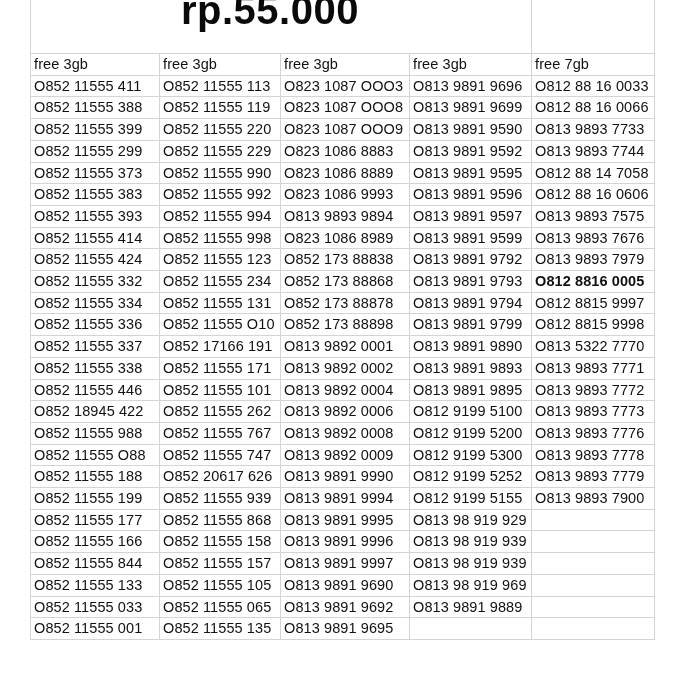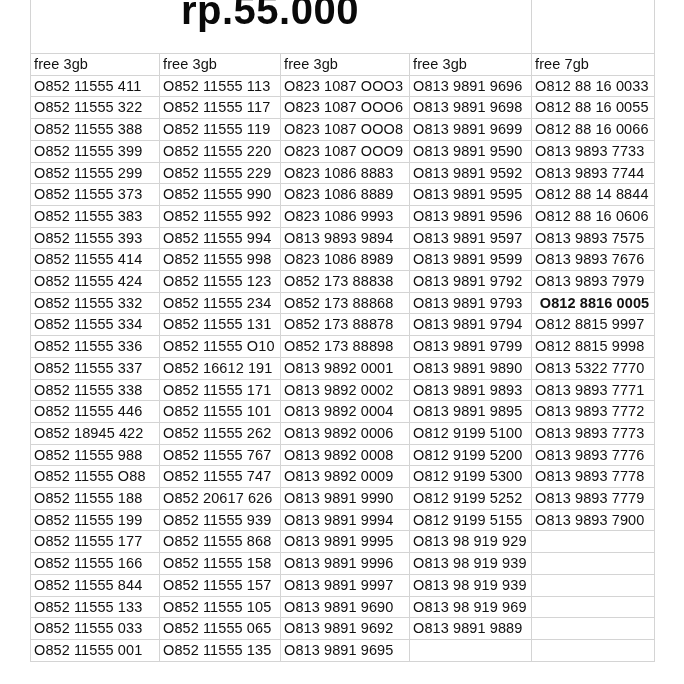--- a/index.html
+++ b/index.html
@@ -6,21 +6,21 @@
     body { width: 684px; height: 684px; overflow: hidden; position: relative;
            font-family: "Liberation Sans", "DejaVu Sans", sans-serif; color: #111; }
     .sheet { position: absolute; left: 30px; top: 0; }
     table { border-collapse: collapse; table-layout: fixed; }
     td { border: 1px solid #d4d4d4; padding: 0 0 0 3px; height: 20.7px;
          font-size: 14.5px; line-height: 20.7px; white-space: nowrap; overflow: hidden;
          letter-spacing: 0.1px; }
     tr.title-row td { height: 37px; border-top: none; padding: 8px; position: relative; overflow: visible; }
     .title { position: absolute; left: 150px; top: -14px; font-size: 40px; font-weight: bold;
              line-height: 48px; letter-spacing: 0.5px; color: #0a0a0a; }
-    td.bold { font-weight: bold; text-align: center; }
+    td.bold { font-weight: bold; }
     col.c1 { width: 129px; } col.c2 { width: 121px; } col.c3 { width: 129px; }
     col.c4 { width: 122px; } col.c5 { width: 123px; }
     .title-left { border-right: 1px solid #d4d4d4; }
   </style>
 </head>
 <body>
 
 <div class="sheet">
   <table>
     <colgroup>
@@ -45,27 +45,20 @@
         <td>free 7gb</td>
       </tr>
     <tr>
           <td>O852 11555 411</td>
           <td>O852 11555 113</td>
           <td>O823 1087 OOO3</td>
           <td>O813 9891 9696</td>
           <td>O812 88 16 0033</td>
         </tr>
         <tr>
-          <td>O852 11555 322</td>
-          <td>O852 11555 117</td>
-          <td>O823 1087 OOO6</td>
-          <td>O813 9891 9698</td>
-          <td>O812 88 16 0055</td>
-        </tr>
-        <tr>
           <td>O852 11555 388</td>
           <td>O852 11555 119</td>
           <td>O823 1087 OOO8</td>
           <td>O813 9891 9699</td>
           <td>O812 88 16 0066</td>
         </tr>
         <tr>
           <td>O852 11555 399</td>
           <td>O852 11555 220</td>
           <td>O823 1087 OOO9</td>
@@ -77,21 +70,21 @@
           <td>O852 11555 229</td>
           <td>O823 1086 8883</td>
           <td>O813 9891 9592</td>
           <td>O813 9893 7744</td>
         </tr>
         <tr>
           <td>O852 11555 373</td>
           <td>O852 11555 990</td>
           <td>O823 1086 8889</td>
           <td>O813 9891 9595</td>
-          <td>O812 88 14 8844</td>
+          <td>O812 88 14 7058</td>
         </tr>
         <tr>
           <td>O852 11555 383</td>
           <td>O852 11555 992</td>
           <td>O823 1086 9993</td>
           <td>O813 9891 9596</td>
           <td>O812 88 16 0606</td>
         </tr>
         <tr>
           <td>O852 11555 393</td>
@@ -130,21 +123,21 @@
         </tr>
         <tr>
           <td>O852 11555 336</td>
           <td>O852 11555 O10</td>
           <td>O852 173 88898</td>
           <td>O813 9891 9799</td>
           <td>O812 8815 9998</td>
         </tr>
         <tr>
           <td>O852 11555 337</td>
-          <td>O852 16612 191</td>
+          <td>O852 17166 191</td>
           <td>O813 9892 0001</td>
           <td>O813 9891 9890</td>
           <td>O813 5322 7770</td>
         </tr>
         <tr>
           <td>O852 11555 338</td>
           <td>O852 11555 171</td>
           <td>O813 9892 0002</td>
           <td>O813 9891 9893</td>
           <td>O813 9893 7771</td>

